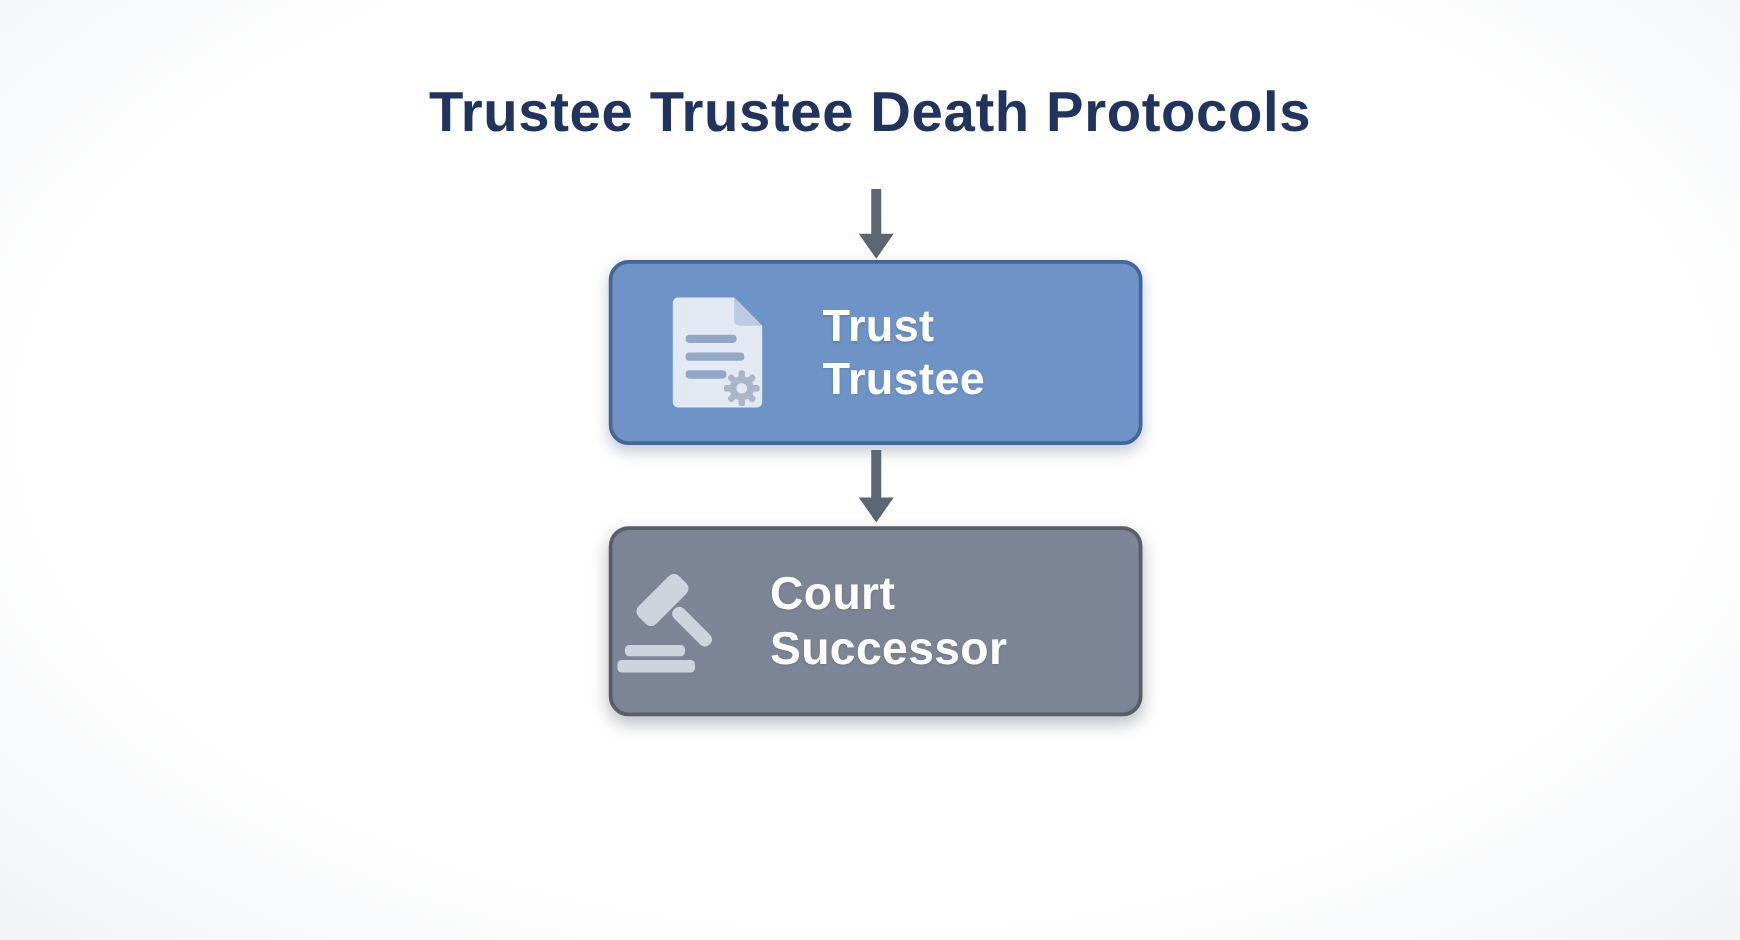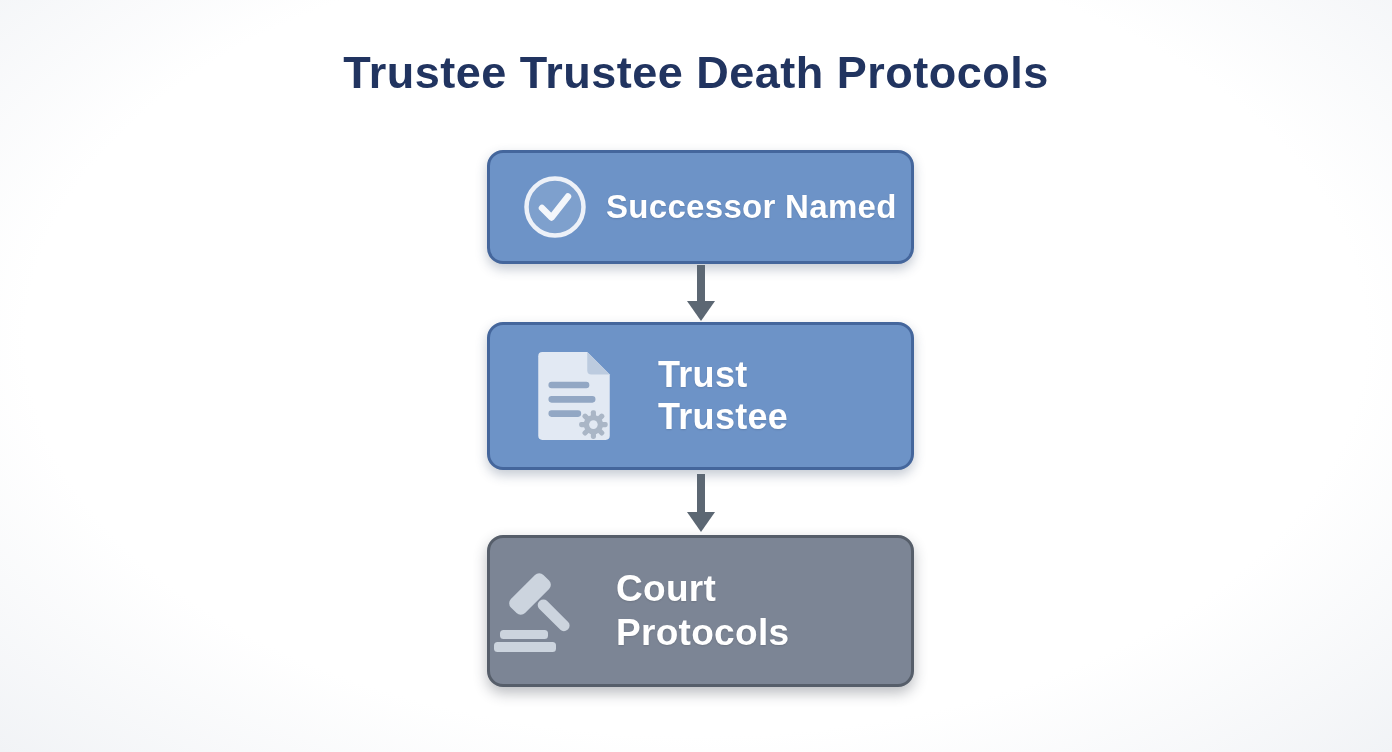--- a/index.html
+++ b/index.html
@@ -11,21 +11,21 @@
   .canvas {
     position: relative;
     width: 1392px;
     height: 752px;
     margin: 0 auto;
     overflow: hidden;
     background: radial-gradient(ellipse at 50% 45%, #ffffff 68%, #f1f3f6 100%);
   }
   .title {
     position: absolute;
-    top: 47px;
+    top: 64px;
     left: 0;
     right: 0;
     margin: 0;
     text-align: center;
     font-size: 45px;
     font-weight: 800;
     letter-spacing: 0.5px;
     color: #213460;
   }
   .flow {
@@ -81,32 +81,20 @@
 </style>
 </head>
 <body>
 
 <div class="canvas">
 
   <h1 class="title">Trustee Trustee Death Protocols</h1>
 
   <div class="flow">
 
-    <div class="node blue node-1">
-      <span class="icon">
-        <svg width="66" height="66" viewBox="0 0 66 66" aria-hidden="true">
-          <circle cx="33" cy="33" r="28.5" fill="rgba(255,255,255,0.12)" stroke="#edf1f8" stroke-width="4.5"></circle>
-          <path d="M20 34 L29.5 43.5 L46 22.5" fill="none" stroke="#f4f7fb" stroke-width="6.5" stroke-linecap="round" stroke-linejoin="round"></path>
-        </svg>
-      </span>
-      <span class="node-label">
-        <span>Successor Named</span>
-        <span></span>
-      </span>
-    </div>
 
     <div class="gap-arrow gap-1">
       <svg width="36" height="56" viewBox="0 0 36 56" aria-hidden="true">
         <rect x="14" y="0" width="8" height="38" fill="#5c6773"></rect>
         <polygon points="4,36 32,36 18,56" fill="#5c6773"></polygon>
       </svg>
     </div>
 
     <div class="node blue node-2">
       <span class="icon">
@@ -145,18 +133,18 @@
           <g fill="#ccd4de">
             <rect x="17" y="16" width="46" height="20" rx="6" transform="rotate(-45 40 26)"></rect>
             <rect x="44" y="42" width="40" height="11" rx="5" transform="rotate(45 64 47)"></rect>
             <rect x="10" y="62" width="48" height="9" rx="3.5"></rect>
             <rect x="4" y="74" width="62" height="10" rx="3.5"></rect>
           </g>
         </svg>
       </span>
       <span class="node-label">
         <span>Court</span>
-        <span>Protocols</span>
+        <span>Successor</span>
       </span>
     </div>
 
   </div>
 </div>
 
 </body></html>

